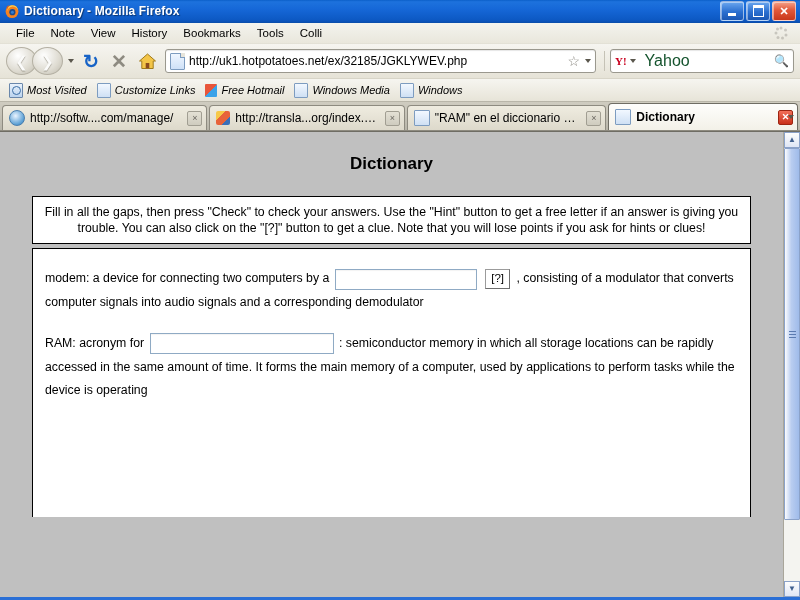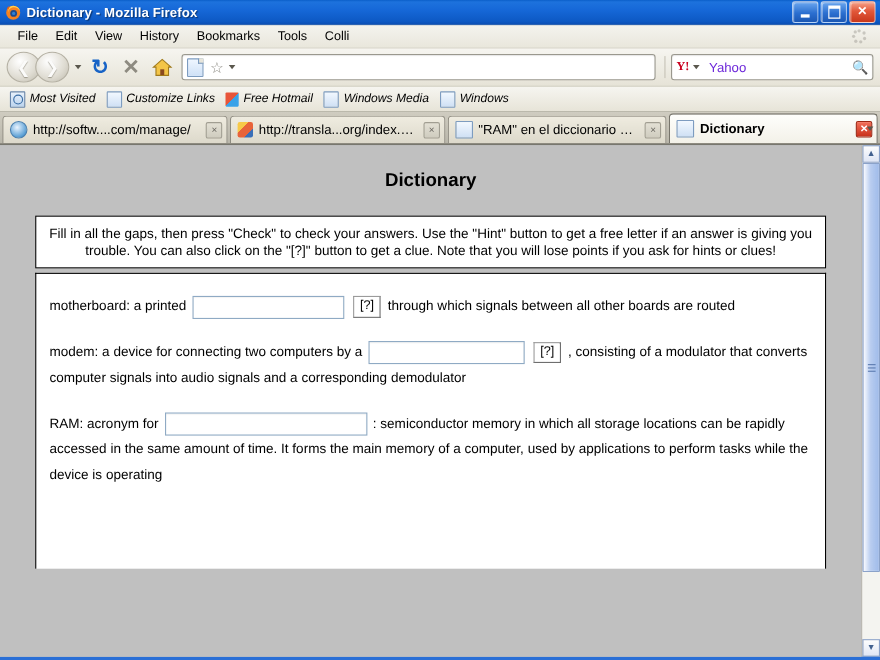--- a/index.html
+++ b/index.html
@@ -95,21 +95,21 @@
   .sep-v{width:1px;height:20px;background:#c5c2b6;margin:0 3px;}
 
   .searchwrap{
     flex:0 0 176px;height:22px;background:#fff;border:1px solid #9a988e;border-radius:3px;
     display:flex;align-items:center;padding:0 3px;box-shadow:inset 0 1px 1px rgba(0,0,0,.10);
   }
   .yicon{
     font-size:11px;font-weight:bold;color:#c9001f;font-family:"Liberation Serif",serif;
     line-height:1;padding:0 1px;
   }
-  .searchtext{flex:1 1 auto;font-size:12px;color:#6d28d9;padding-left:6px;white-space:nowrap;overflow:hidden;}
+  .searchtext{flex:1 1 auto;font-size:16px;color:#14532d;padding-left:6px;white-space:nowrap;overflow:hidden;}
   .mag{width:16px;text-align:center;font-size:12px;color:#4a78b5;}
 
   
   .bkbar{
     height:22px;flex:0 0 22px;
     background:linear-gradient(to bottom,#f6f5f0,#e7e4d8);
     display:flex;align-items:center;padding-left:4px;gap:0;
     border-bottom:1px solid #b9b6a9;
     overflow:hidden;
   }
@@ -252,21 +252,21 @@
           <i class="rest"></i>
         </span>
       <span class="wbtn close">
           <span class="gl">✕</span>
         </span>
     </span>
   </div>
 
   <div class="menubar">
     <span class="menu-item">File</span>
-    <span class="menu-item">Edit</span>
+    <span class="menu-item">Note</span>
     <span class="menu-item">View</span>
     <span class="menu-item">History</span>
     <span class="menu-item">Bookmarks</span>
     <span class="menu-item">Tools</span>
     <span class="menu-item">Colli</span>
     <span class="gear">
       <svg width="14" height="14" viewBox="0 0 14 14">
         <g fill="#9b9890">
           <circle cx="7" cy="2" r="1.5"></circle>
             <circle cx="11.5" cy="4" r="1.5"></circle>
@@ -294,20 +294,21 @@
     <span class="navbtn stopx">✕</span>
     <span class="navbtn home">
       <svg width="19" height="17" viewBox="0 0 19 17">
         <path d="M9.5 1 1.5 8h2.3v7.5h11.4V8h2.3z" fill="#f3c548" stroke="#a07a1c" stroke-width="1"></path>
         <rect x="7.7" y="10" width="3.6" height="5.2" fill="#8a4a1e"></rect>
       </svg>
     </span>
 
     <span class="urlwrap">
       <span class="pagedoc"></span>
+      <span class="urltext" title="http://uk1.hotpotatoes.net/ex/32185/JGKLYWEV.php">http://uk1.hotpotatoes.net/ex/32185/JGKLYWEV.php</span>
       <span class="star">☆</span>
       <span class="dropcaret">
           <i class="caret"></i>
         </span>
     </span>
 
     <span class="sep-v"></span>
 
     <span class="searchwrap">
       <span class="yicon">Y!</span>
@@ -370,26 +371,20 @@
 
   <div class="content">
     <div class="page">
 
       <h1 class="pg-title">Dictionary</h1>
 
       <div class="instr-box">Fill in all the gaps, then press "Check" to check your answers. Use the "Hint" button to get a free letter if an answer is giving you trouble. You can also click on the "[?]" button to get a clue. Note that you will lose points if you ask for hints or clues!</div>
 
       <div class="ex-box">
 
-        <div class="q">
-          <span>motherboard: a printed</span>
-          <span class="gap-input" style="width:136px"></span>
-          <span class="hintbtn">[?]</span>
-          <span>through which signals between all other boards are routed</span>
-        </div>
 
         <div class="q">
           <span>modem: a device for connecting two computers by a</span>
           <span class="gap-input" style="width:140px"></span>
           <span class="hintbtn">[?]</span>
           <span>, consisting of a modulator that converts computer signals into audio signals and a corresponding demodulator</span>
         </div>
 
         <div class="q">
           <span>RAM: acronym for</span>

